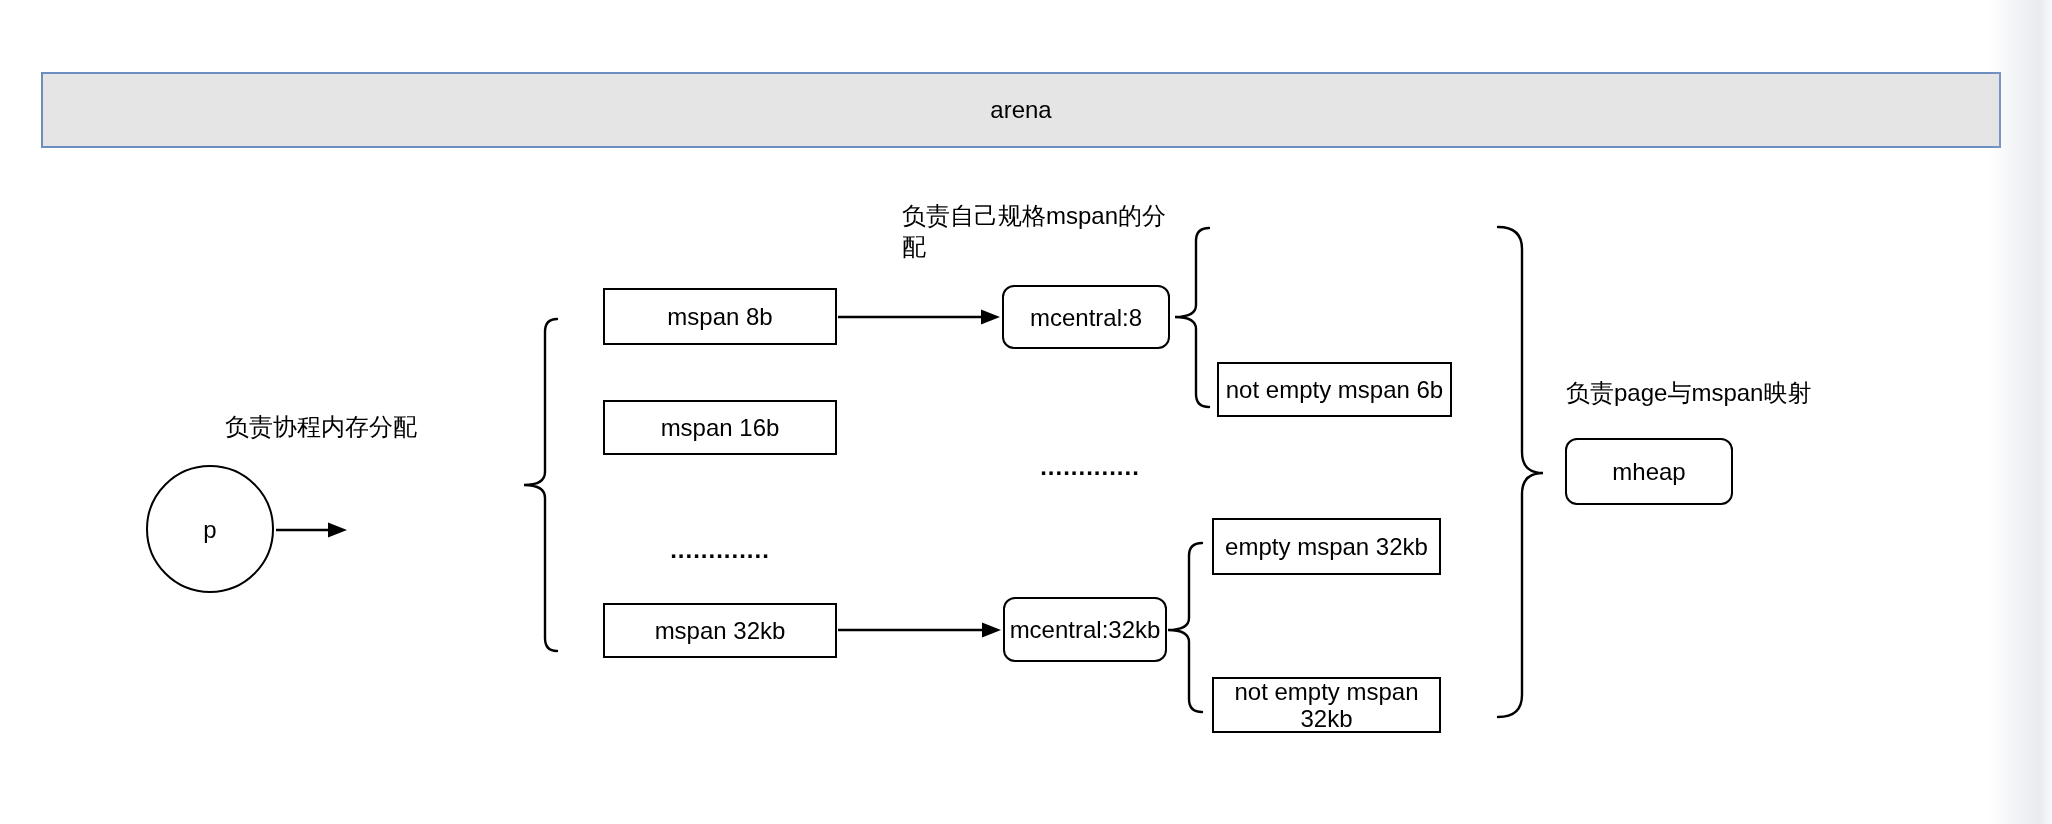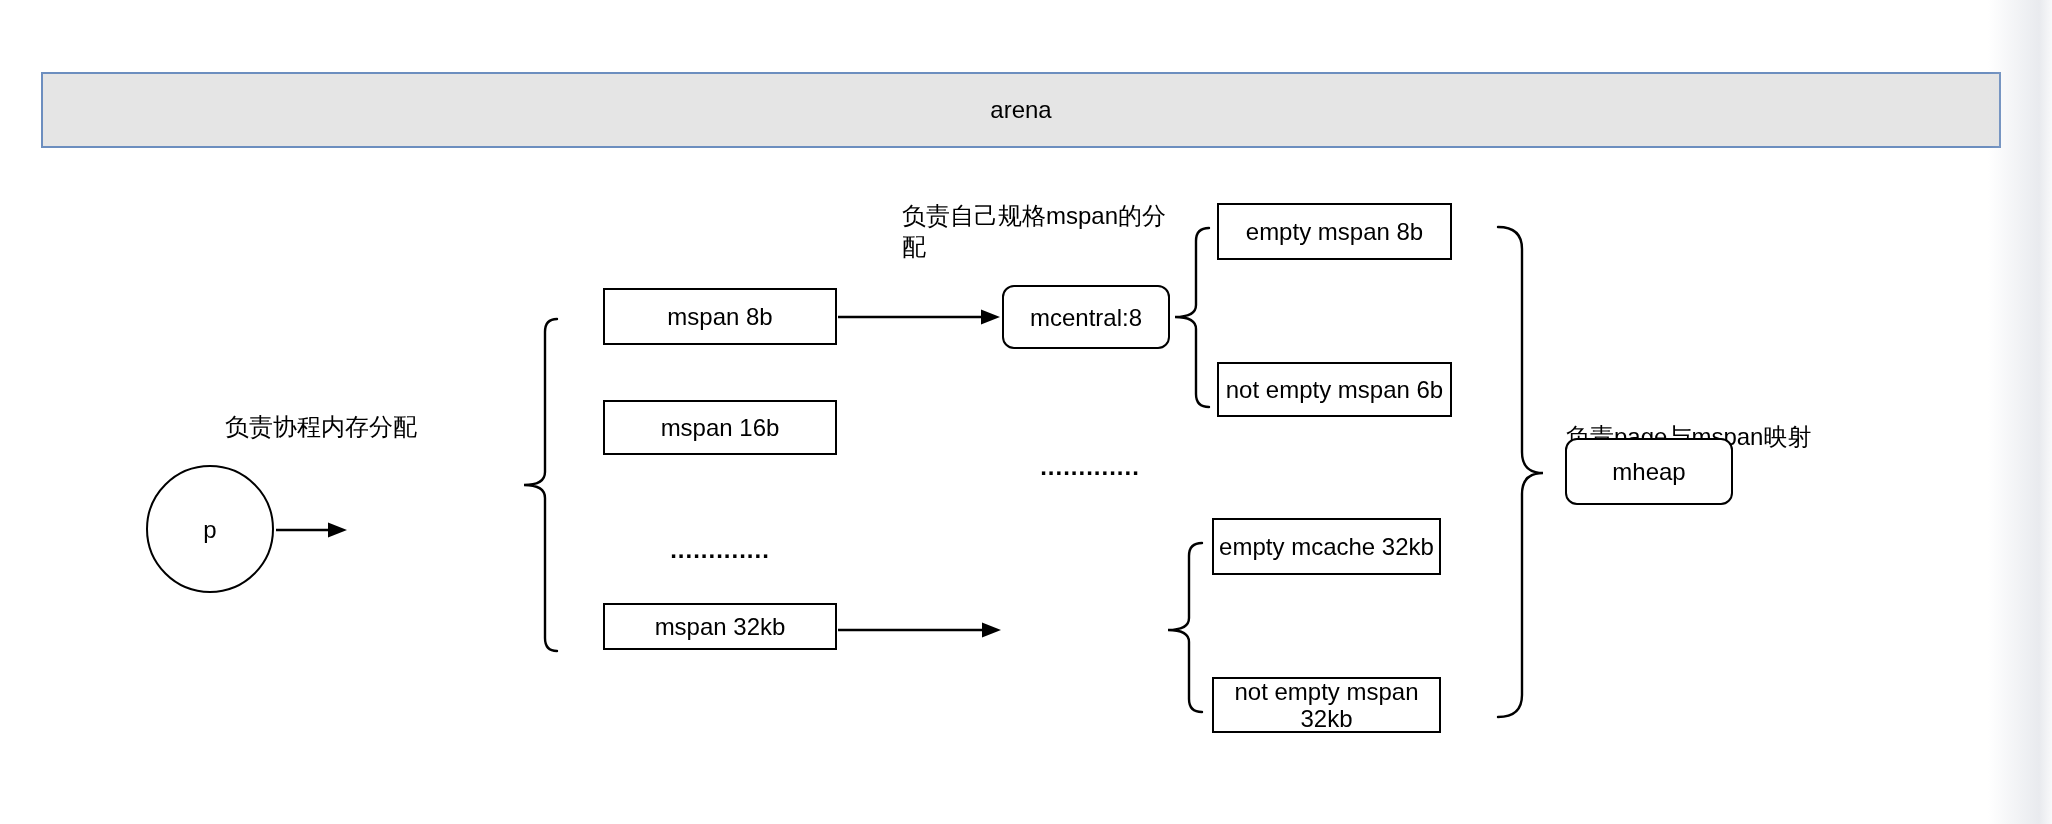--- a/index.html
+++ b/index.html
@@ -36,32 +36,32 @@
     position:absolute;text-align:center;font-size:24px;font-weight:700;
     letter-spacing:1px;line-height:24px;
   }
   svg.links{position:absolute;left:0;top:0;pointer-events:none;}
 
   
   #node-p            {left:146px;top:465px;width:128px;height:128px;}
   #node-mcache       {left:347px;top:497px;width:168px;height:66px;}
   #node-mspan-8b     {left:603px;top:288px;width:234px;height:57px;}
   #node-mspan-16b    {left:603px;top:400px;width:234px;height:55px;}
-  #node-mspan-32kb   {left:603px;top:603px;width:234px;height:47px;}
+  #node-mspan-32kb   {left:603px;top:603px;width:234px;height:55px;}
   #node-mcentral-8   {left:1002px;top:285px;width:168px;height:64px;}
   #node-empty-8b     {left:1217px;top:203px;width:235px;height:57px;}
   #node-notempty-8b  {left:1217px;top:362px;width:235px;height:55px;}
   #node-mcentral-32kb{left:1003px;top:597px;width:164px;height:65px;}
   #node-empty-32kb   {left:1212px;top:518px;width:229px;height:57px;}
   #node-notempty-32kb{left:1212px;top:677px;width:229px;height:56px;padding:0 8px;}
   #node-mheap        {left:1565px;top:438px;width:168px;height:67px;}
 
   #note-mcache  {left:225px;top:411px;width:280px;}
   #note-mcentral{left:902px;top:200px;width:276px;}
-  #note-mheap   {left:1566px;top:377px;width:300px;margin-top:44px;}
+  #note-mheap   {left:1566px;top:377px;width:300px;}
 
   #dots-mspan   {left:620px;top:538px;width:200px;}
   #dots-mcentral{left:990px;top:455px;width:200px;}
 </style>
 </head>
 <body>
 
 <div id="stage">
 
   <div class="banner" id="banner-arena">arena</div>
@@ -98,24 +98,24 @@
 
   <div class="node circle" id="node-p">p</div>
 
 
   <div class="node" id="node-mspan-8b">mspan 8b</div>
   <div class="node" id="node-mspan-16b">mspan 16b</div>
   <div class="dots" id="dots-mspan">.............</div>
   <div class="node" id="node-mspan-32kb">mspan 32kb</div>
 
   <div class="node rounded" id="node-mcentral-8">mcentral:8</div>
-  <div class="node" id="node-empty-8b">empty mspan 8b</div>
   <div class="node" id="node-notempty-8b">not empty mspan 6b</div>
 
   <div class="dots" id="dots-mcentral">.............</div>
 
-  <div class="node" id="node-empty-32kb">empty mcache 32kb</div>
+  <div class="node rounded" id="node-mcentral-32kb">mcentral:32kb</div>
+  <div class="node" id="node-empty-32kb">empty mspan 32kb</div>
   <div class="node" id="node-notempty-32kb">not empty mspan 32kb</div>
 
   <div class="node rounded" id="node-mheap">mheap</div>
 
   <div class="edge-fade"></div>
 </div>
 
 </body></html>

